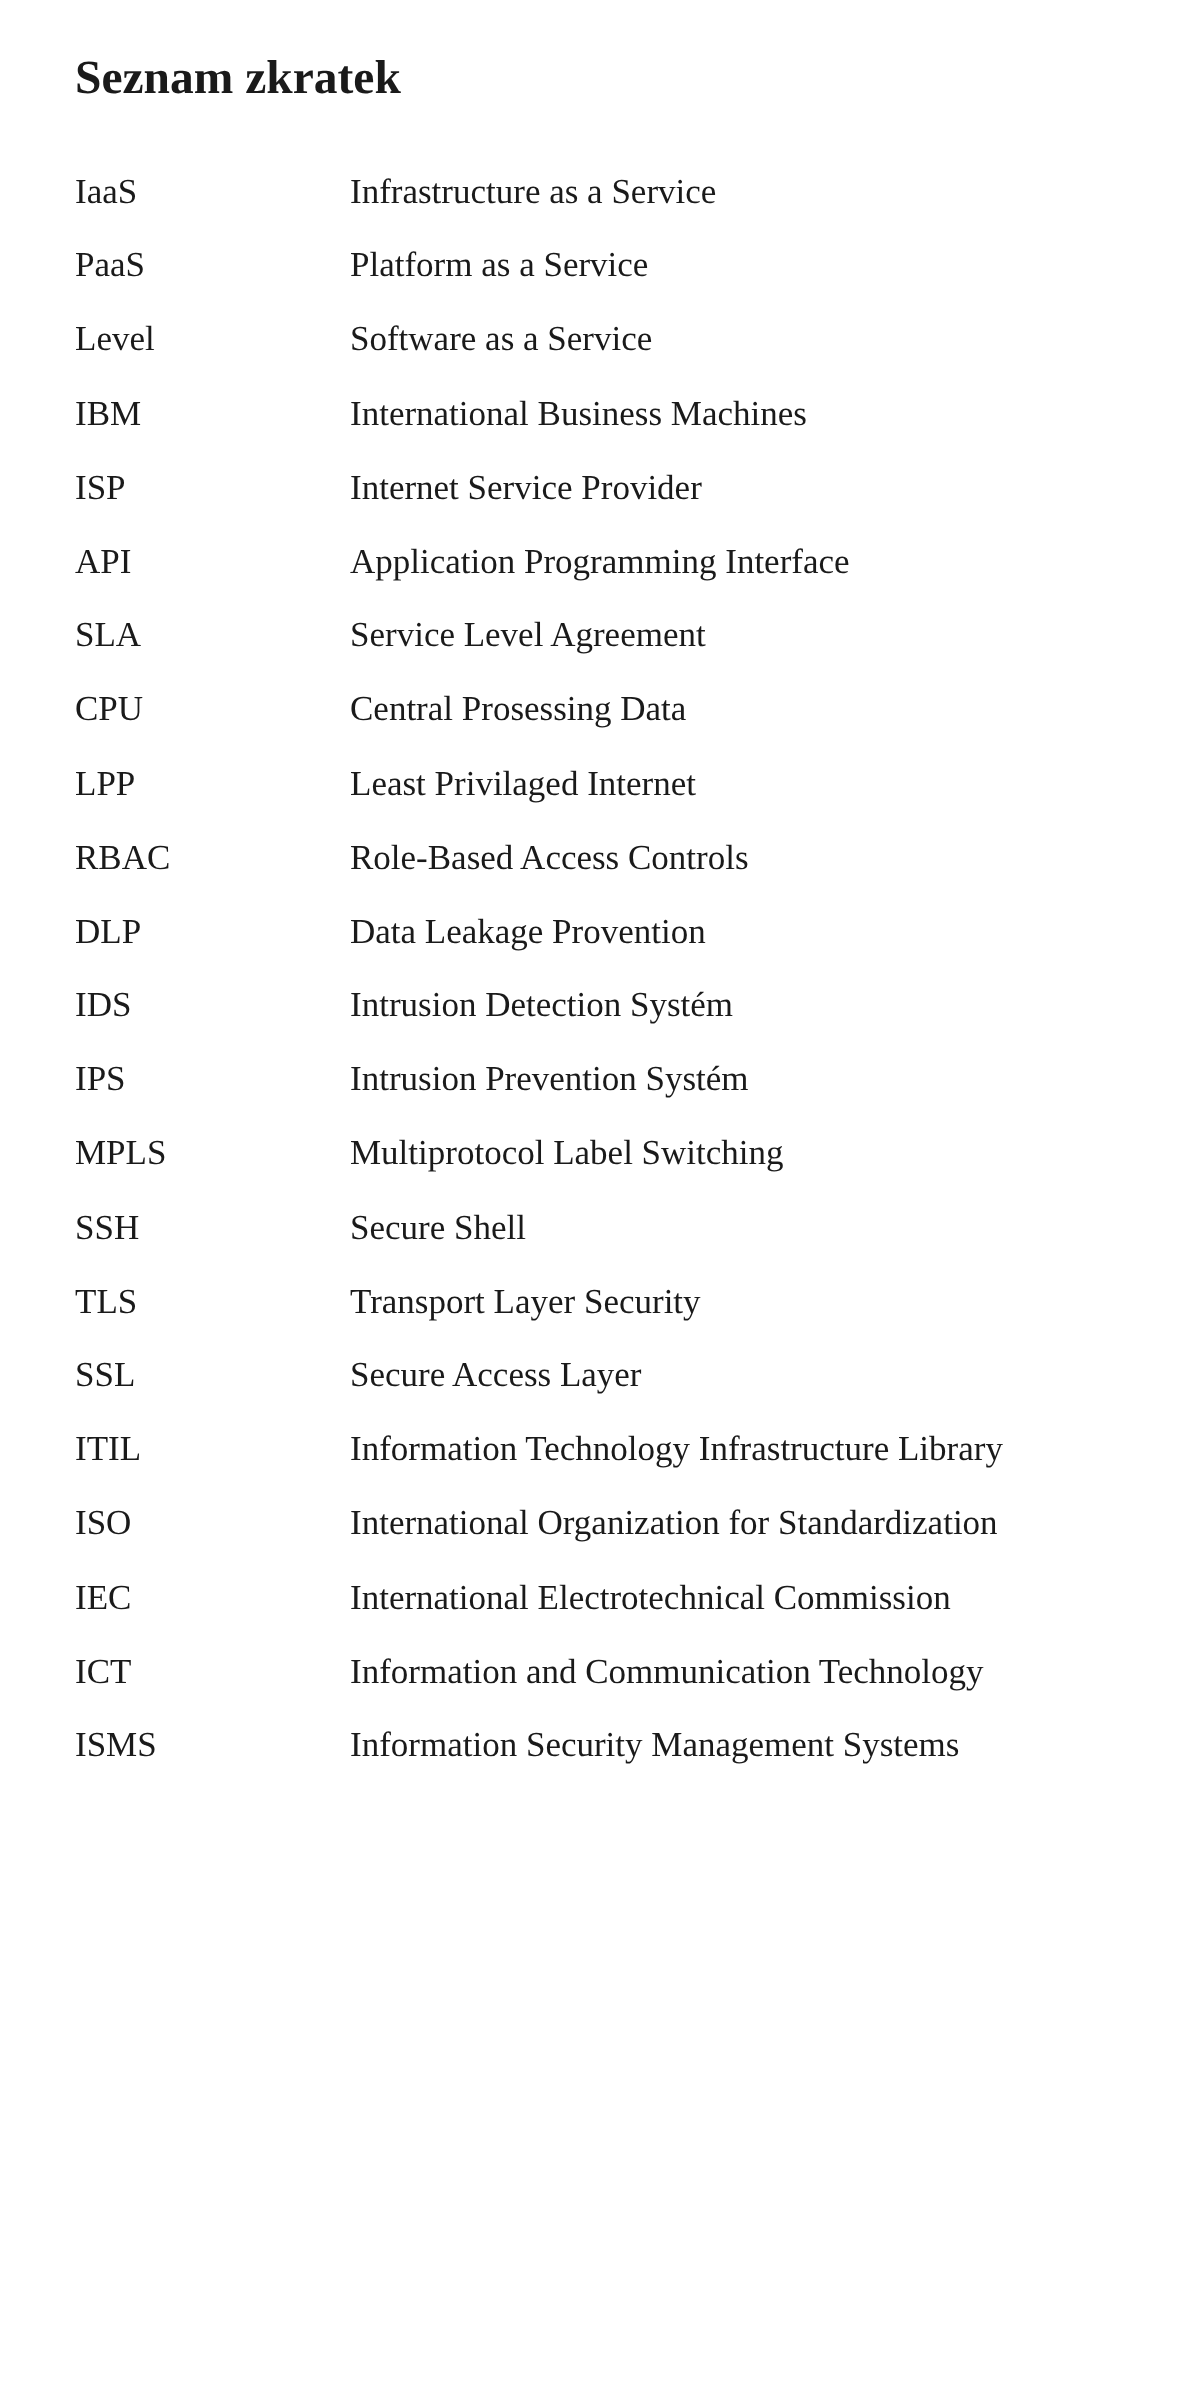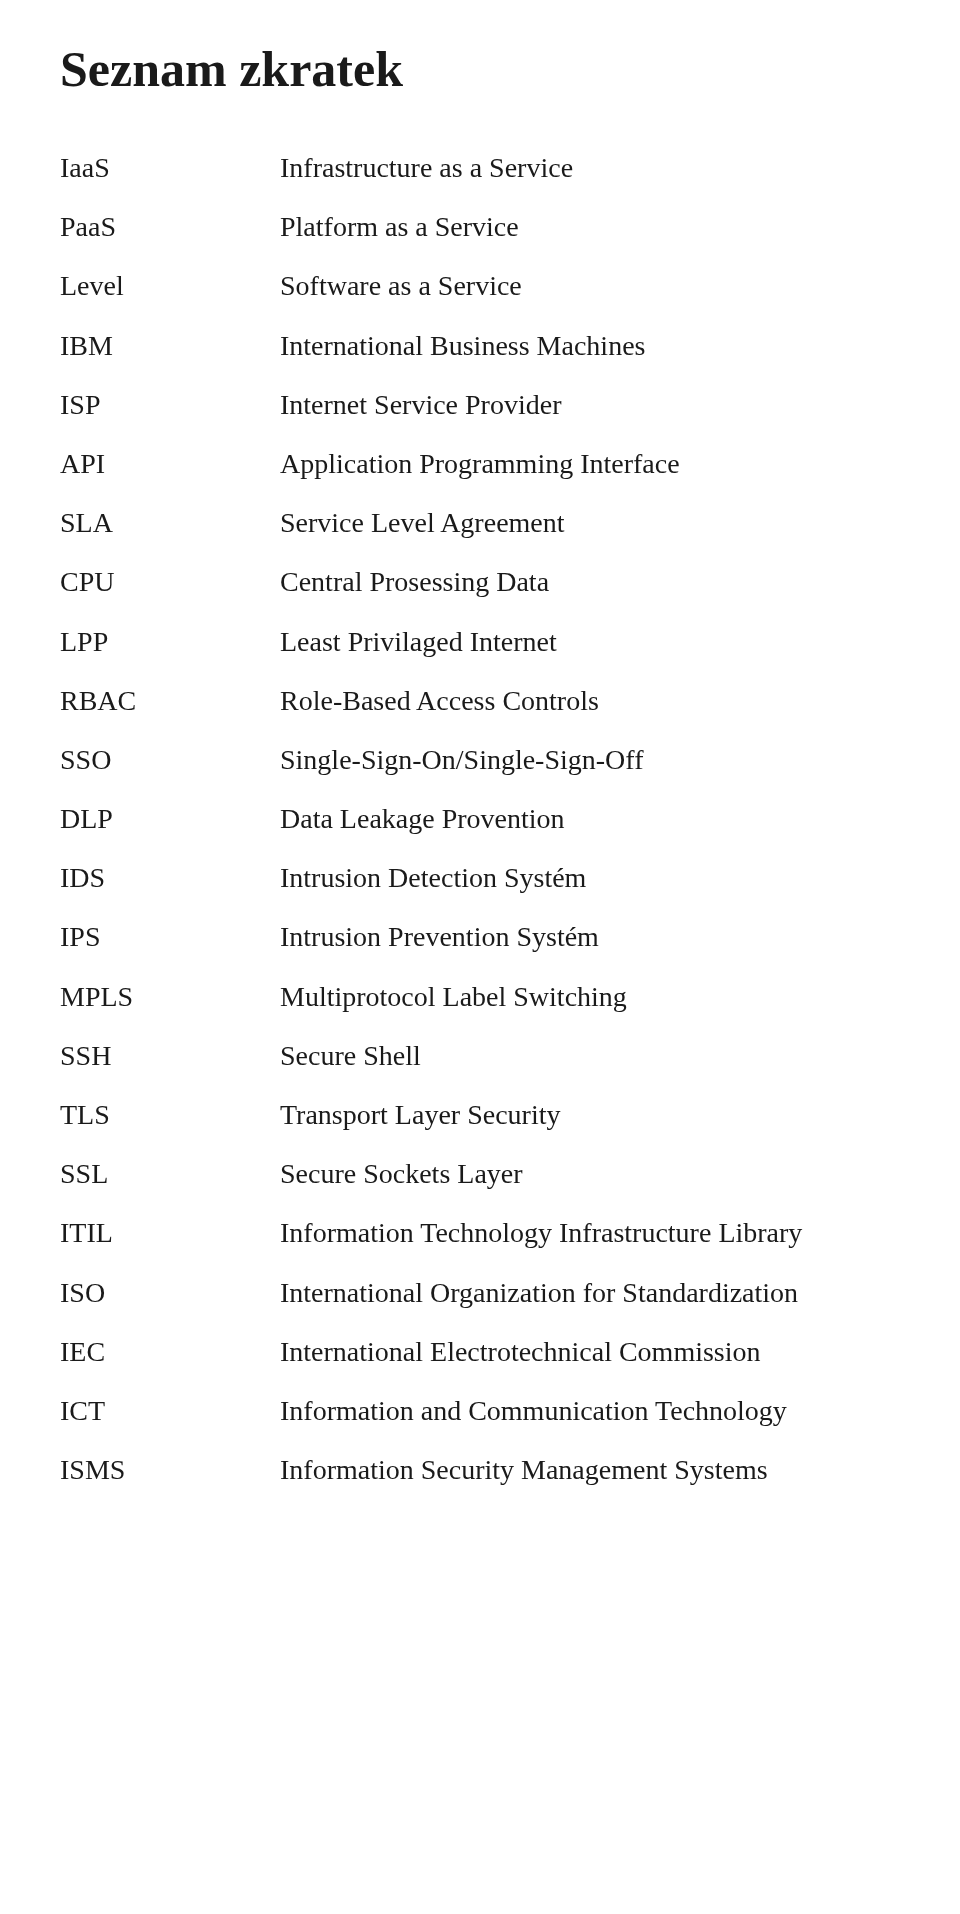--- a/index.html
+++ b/index.html
@@ -11,21 +11,21 @@
     body {
       background: #ffffff;
       font-family: "Times New Roman", Times, serif;
       font-size: 28px;
       color: #1a1a1a;
       padding: 40px 60px;
       width: 960px;
     }
 
     h1 {
-      font-size: 50px;
+      font-size: 38px;
       font-weight: bold;
       margin-bottom: 40px;
       font-family: "Times New Roman", Times, serif;
     }
 
     .acronym-table {
       width: 100%;
       border-collapse: collapse;
     }
 
@@ -87,24 +87,20 @@
       </tr>
       <tr>
         <td>LPP</td>
         <td>Least Privilaged Internet</td>
       </tr>
       <tr>
         <td>RBAC</td>
         <td>Role-Based Access Controls</td>
       </tr>
       <tr>
-        <td>SSO</td>
-        <td>Single-Sign-On/Single-Sign-Off</td>
-      </tr>
-      <tr>
         <td>DLP</td>
         <td>Data Leakage Provention</td>
       </tr>
       <tr>
         <td>IDS</td>
         <td>Intrusion Detection Systém</td>
       </tr>
       <tr>
         <td>IPS</td>
         <td>Intrusion Prevention Systém</td>
@@ -116,21 +112,21 @@
       <tr>
         <td>SSH</td>
         <td>Secure Shell</td>
       </tr>
       <tr>
         <td>TLS</td>
         <td>Transport Layer Security</td>
       </tr>
       <tr>
         <td>SSL</td>
-        <td>Secure Sockets Layer</td>
+        <td>Secure Access Layer</td>
       </tr>
       <tr>
         <td>ITIL</td>
         <td>Information Technology Infrastructure Library</td>
       </tr>
       <tr>
         <td>ISO</td>
         <td>International Organization for Standardization</td>
       </tr>
       <tr>

